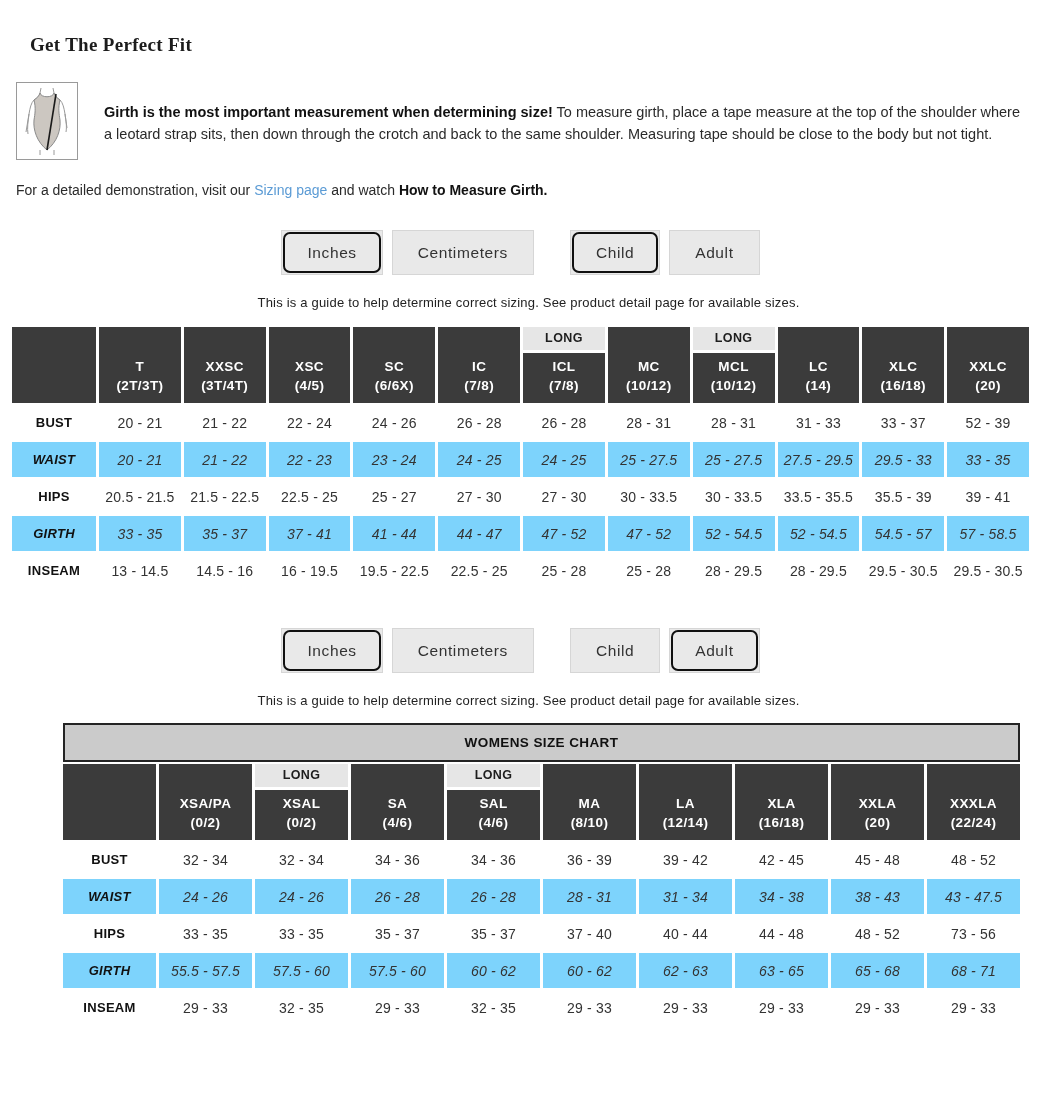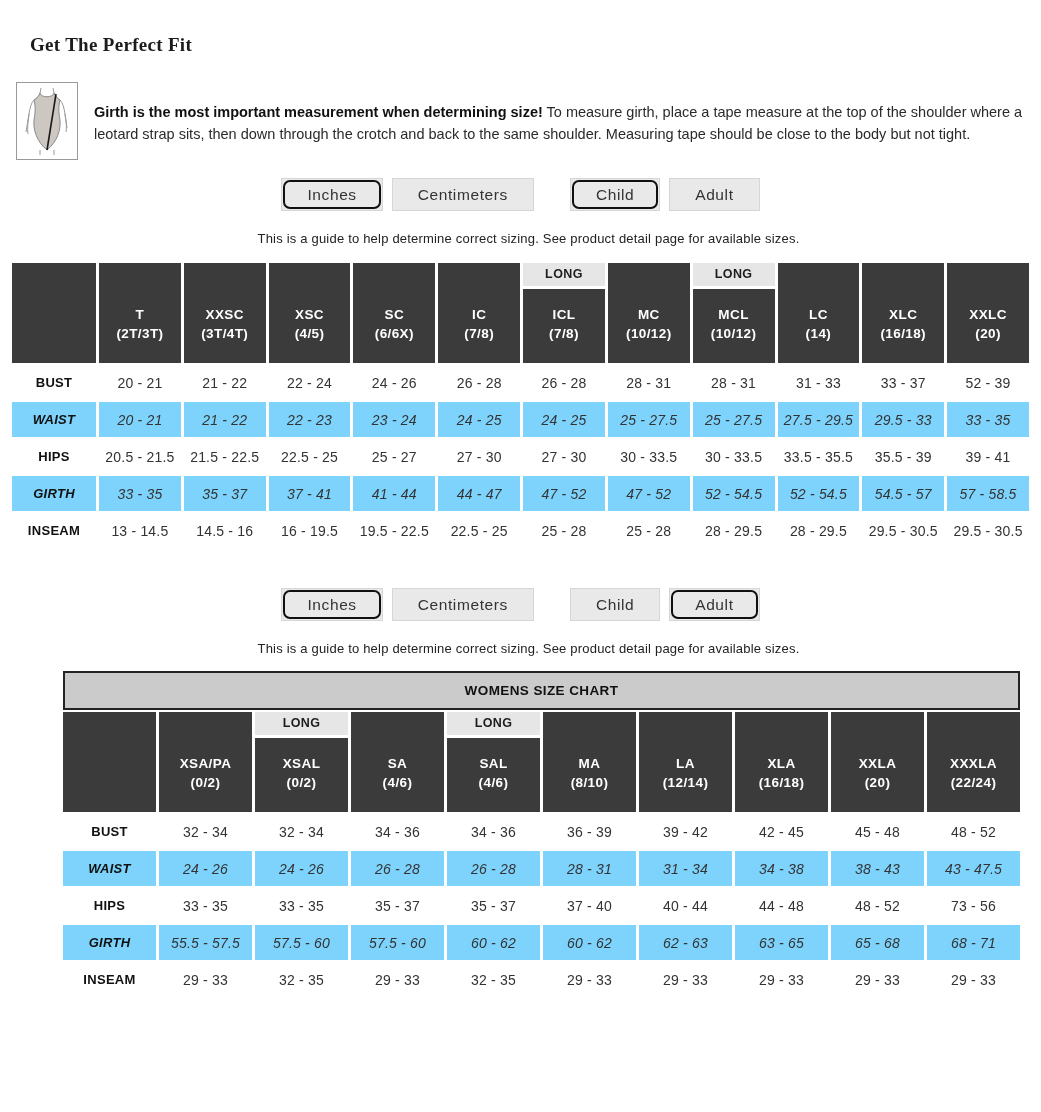--- a/index.html
+++ b/index.html
@@ -9,37 +9,37 @@
     font-family:"Liberation Sans", sans-serif; color:#222;
   }
   .page { padding:34px 0 10px 0; }
 
   .page-title {
     font-size:19px; font-weight:600; letter-spacing:.3px; color:#1c1c1c;
     margin:0 0 26px 30px;
     font-family:Liberation Serif, serif;
   }
 
-  .intro { display:flex; align-items:flex-start; gap:16px; margin:0 16px 18px 16px; }
+  .intro { display:flex; align-items:flex-start; gap:26px; margin:0 16px 18px 16px; }
   .leotard-box {
     flex:none; width:62px; height:78px; border:1px solid #9a9a9a; background:#fff;
     display:flex; align-items:center; justify-content:center;
   }
   .intro-text { font-size:14.5px; line-height:22px; color:#2a2a2a; max-width:938px; padding-top:4px; }
   .intro-text b { color:#111; }
 
   .demo-line { font-size:14px; margin:22px 0 32px 16px; color:#2a2a2a; }
   .demo-line b { color:#111; }
   .link { color:#5b9bd5; text-decoration:none; cursor:pointer; }
 
   .toggle-row { display:flex; justify-content:center; align-items:center; gap:9px; margin:0 0 20px 0; }
   .toggle-gap { width:18px; height:1px; }
   .btn {
     position:relative; background:#e9e9e9; border:1px solid #d6d6d6;
-    height:33px; padding:0 25px; display:flex; align-items:center; justify-content:center;
+    height:45px; padding:0 25px; display:flex; align-items:center; justify-content:center;
     font-family:"Liberation Sans", sans-serif; font-size:15.5px; letter-spacing:.6px; color:#333;
     cursor:pointer;
   }
   .btn.selected::after {
     content:""; position:absolute; inset:1px; border:2px solid #101010; border-radius:7px; pointer-events:none;
   }
 
   .note { text-align:center; font-size:13px; letter-spacing:.2px; color:#222; margin:0 0 15px 0;padding-left:16px; }
 
   .chart { margin-bottom:0; }
@@ -50,21 +50,21 @@
     background:#cbcbcb; border:2px solid #242424;
     text-align:center; font-weight:bold; font-size:13.5px; letter-spacing:.4px; color:#111;
     padding:10px 0;
   }
   table.size-table {
     border-collapse:separate; border-spacing:3px 2px; table-layout:fixed;
     width:calc(100% + 6px); margin:0 -3px;
   }
   .size-table th, .size-table td { text-align:center; }
   .hcell {
-    background:#3b3b3b; color:#fff; height:100px; vertical-align:middle;
+    background:#3b3b3b; color:#fff; height:76px; vertical-align:middle;
     font-size:13.5px; font-weight:bold; letter-spacing:.4px;
     position:relative; padding-top:22px;
   }
   .hcell .code { line-height:19px; }
   .hcell .range { line-height:19px; }
   .long-badge {
     position:absolute; top:0; left:0; right:0;
     background:#e6e6e6; color:#1d1d1d; font-size:12.5px; font-weight:bold; letter-spacing:.4px;
     padding:4px 0 5px 0; border-bottom:3px solid #fff;
   }
@@ -90,20 +90,21 @@
           <path d="M9 28 c-1 8 -2 14 -1 20 M45 28 c1 8 2 12 1 18"></path>
           <path d="M20 64 l0 5 M34 64 l0 5"></path>
         </g>
         <path d="M14 14 c2 8 1 14 0 20 c-1 10 3 22 13 30 c10 -8 14 -20 13 -30 c-1 -6 -2 -12 0 -20 c-3 -2 -5 -4 -6 -7 c-1 5 -13 5 -14 0 c-1 3 -3 5 -6 7 z" fill="#ccc7c1" stroke="#8a8a8a" stroke-width="1"></path>
         <path d="M36 8 L27 64" stroke="#1a1a1a" stroke-width="1.6" fill="none"></path>
       </svg>
     </div>
     <p class="intro-text"><b>Girth is the most important measurement when determining size!</b><span> To measure girth, place a tape measure at the top of the shoulder where a leotard strap sits, then down through the crotch and back to the same shoulder. Measuring tape should be close to the body but not tight.</span></p>
   </div>
 
+  <p class="demo-line"><span>For a detailed demonstration, visit our </span><a class="link">Sizing page</a><span> and watch </span><b>How to Measure Girth.</b></p>
 
   <div class="toggle-row" id="toggles-girls">
       <button class="btn selected">Inches</button>
       <button class="btn">Centimeters</button>
       <span class="toggle-gap"></span>
       <button class="btn selected">Child</button>
       <button class="btn">Adult</button>
     </div>
 
   <p class="note">This is a guide to help determine correct sizing. See product detail page for available sizes.</p>

